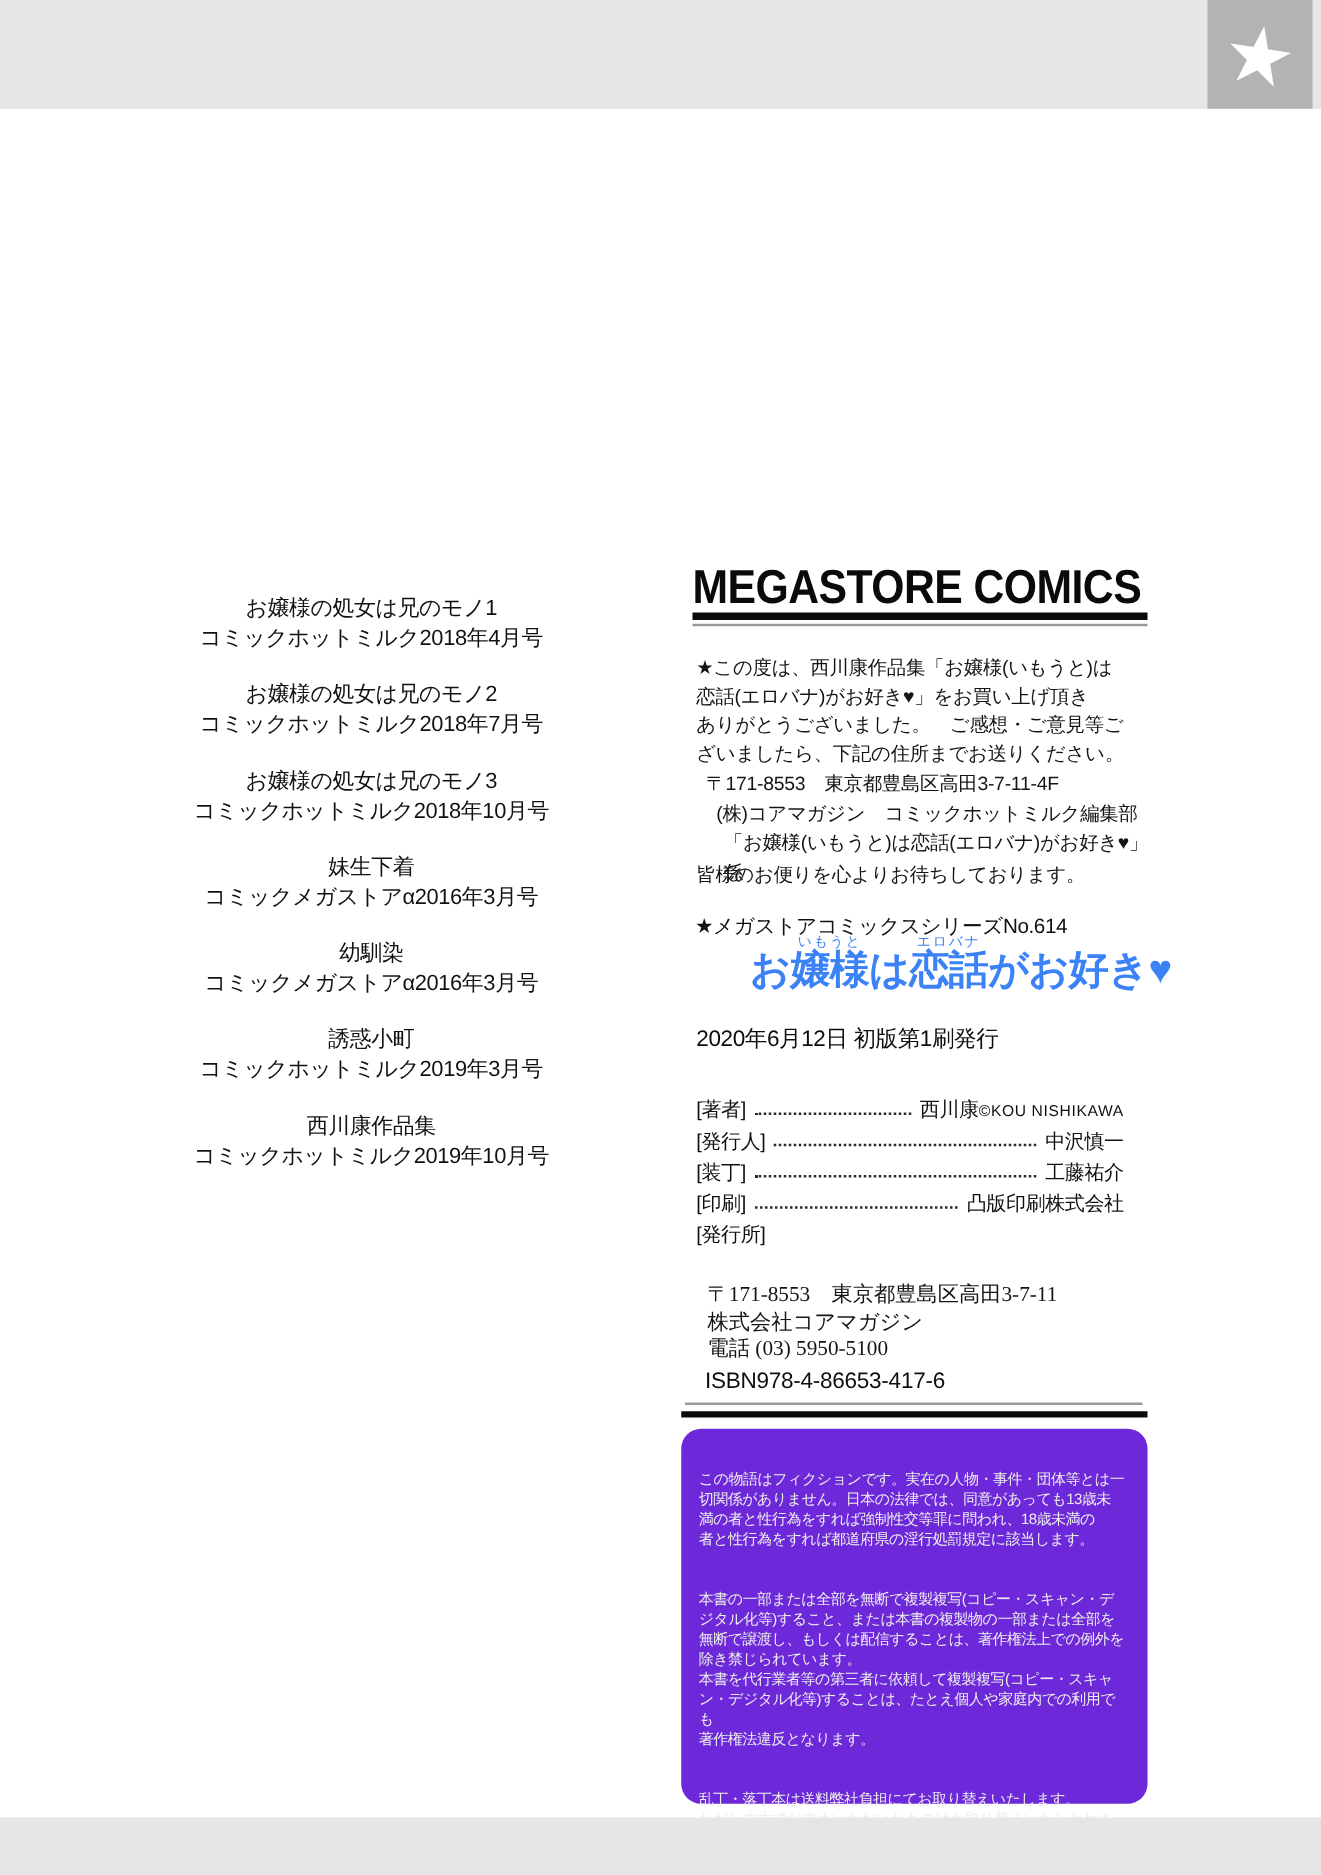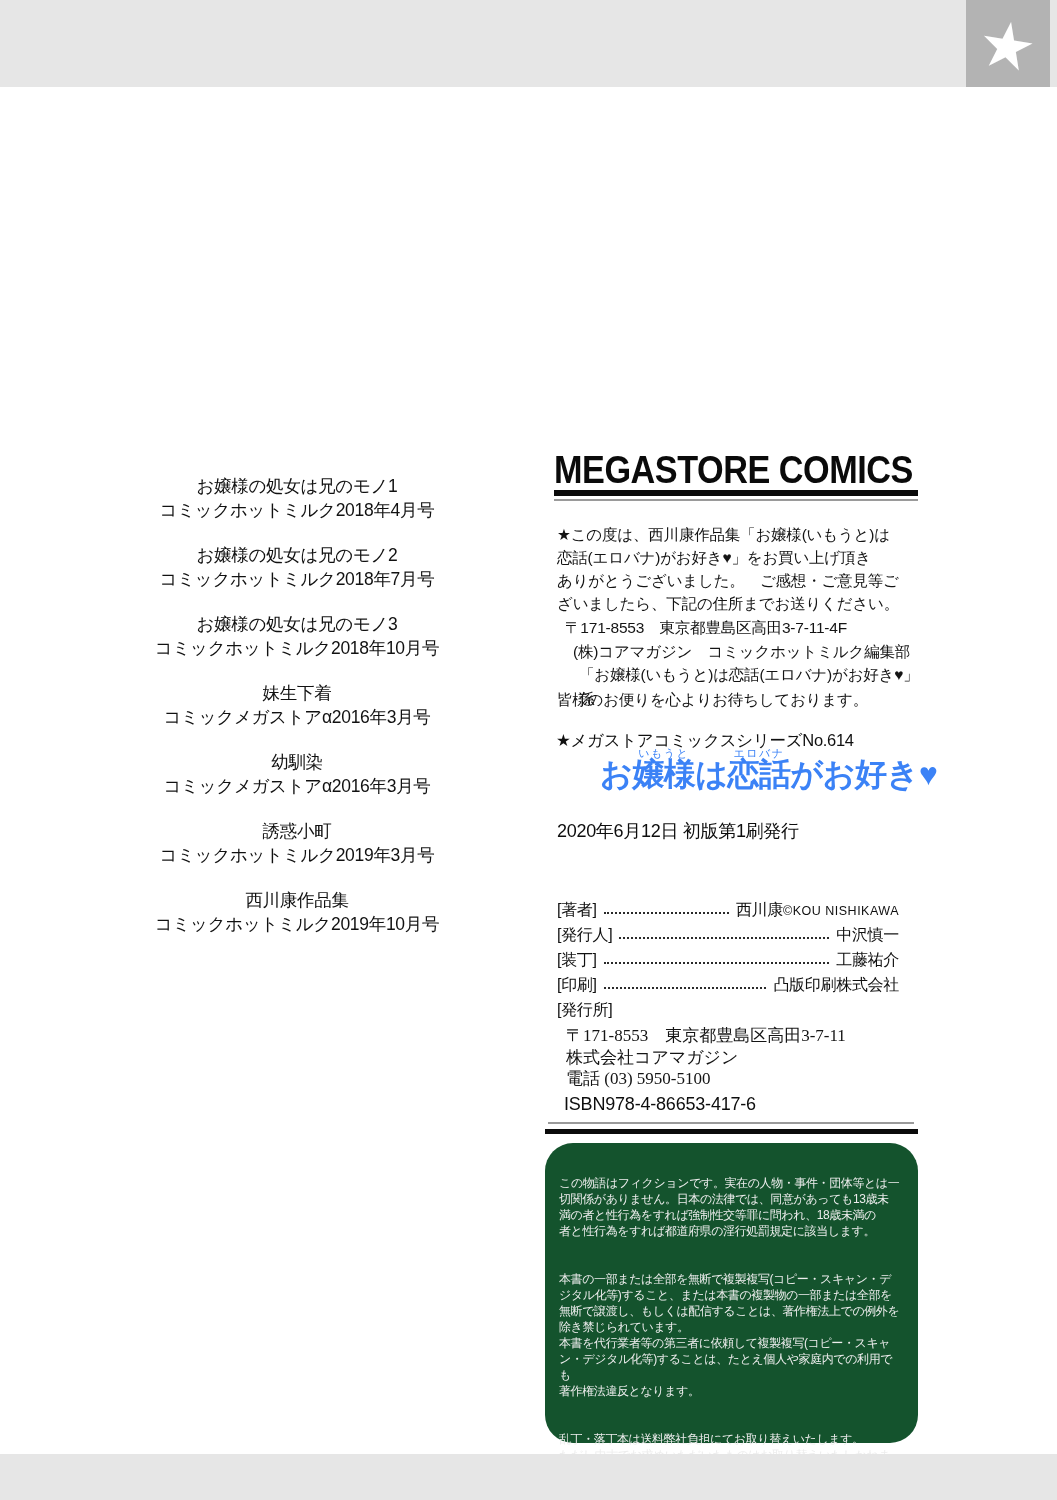--- a/index.html
+++ b/index.html
@@ -53,39 +53,39 @@
   #series-line { top:730px; left:556px; font-size:16.5px; letter-spacing:-0.3px; color:#101010; }
 
   #book-title {
     top:748px; left:552px; font-size:32px; font-weight:bold; color:#3b82f6;
     letter-spacing:-0.5px; white-space:nowrap; line-height:normal;margin-left:48px;
   }
   #book-title ruby rt { font-size:11px; font-weight:normal; letter-spacing:1.5px; text-align:center; }
 
   #edition-line { top:819px; left:557px; font-size:18px; letter-spacing:-0.3px; color:#0d0d0d; }
 
-  #credits { top:874px; left:557px; width:342px; font-size:16px; letter-spacing:-0.3px; color:#101010;margin-top:22px; }
+  #credits { top:874px; left:557px; width:342px; font-size:16px; letter-spacing:-0.3px; color:#101010; }
   #credits .row { display:flex; align-items:flex-end; height:25px; }
   #credits .label { white-space:nowrap; }
   #credits .leader { flex:1; border-bottom:2px dotted #2a2a2a; margin:0 7px 7px 7px; }
   #credits .value { white-space:nowrap; }
   #credits .suffix { font-size:12.5px; letter-spacing:0.5px; }
 
   #publisher {
     top:1025px; left:566px; font-family:"Liberation Serif","DejaVu Serif",serif;
     font-size:17px; line-height:21.5px; color:#141414;
   }
   #isbn-line { top:1094px; left:564px; font-size:18px; letter-spacing:-0.2px; color:#0d0d0d; }
 
   .rcol.wide { left:545px; width:373px; }
   #divider-thin  { top:1122px; height:2px; background:#9a9a9a; left:548px; width:366px; }
   #divider-thick { top:1129px; height:5px; background:#0a0a0a; }
 
   #legal-box {
-    top:1143px; height:300px; background:#14532d; border-radius:28px;
+    top:1143px; height:300px; background:#6d28d9; border-radius:16px;
     padding:16px 14px 12px 14px; color:#ededed;
     font-size:12px; line-height:16px; letter-spacing:-0.4px; white-space:pre-line;
   }
   #legal-box .para { margin-bottom:16px; }
   #legal-box .para:last-child { margin-bottom:0; }
 </style>
 </head>
 <body>
 
 <div id="page">

